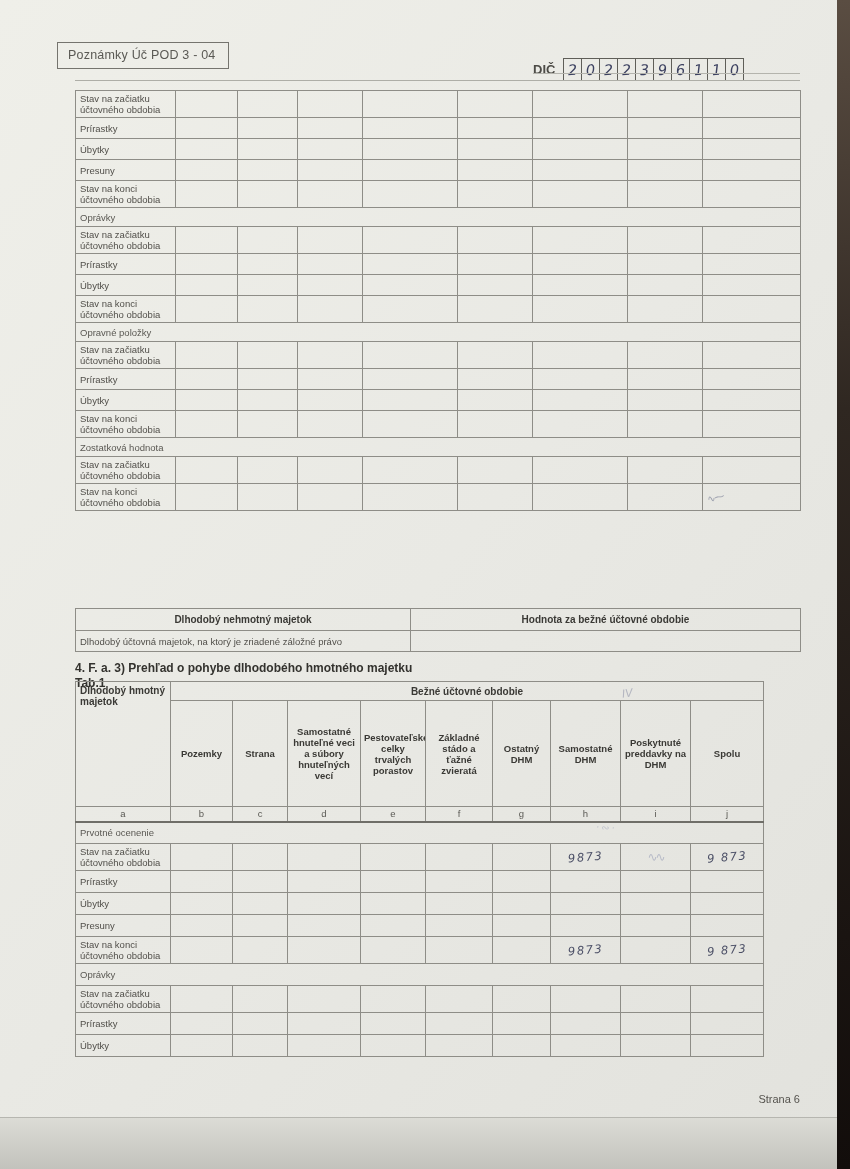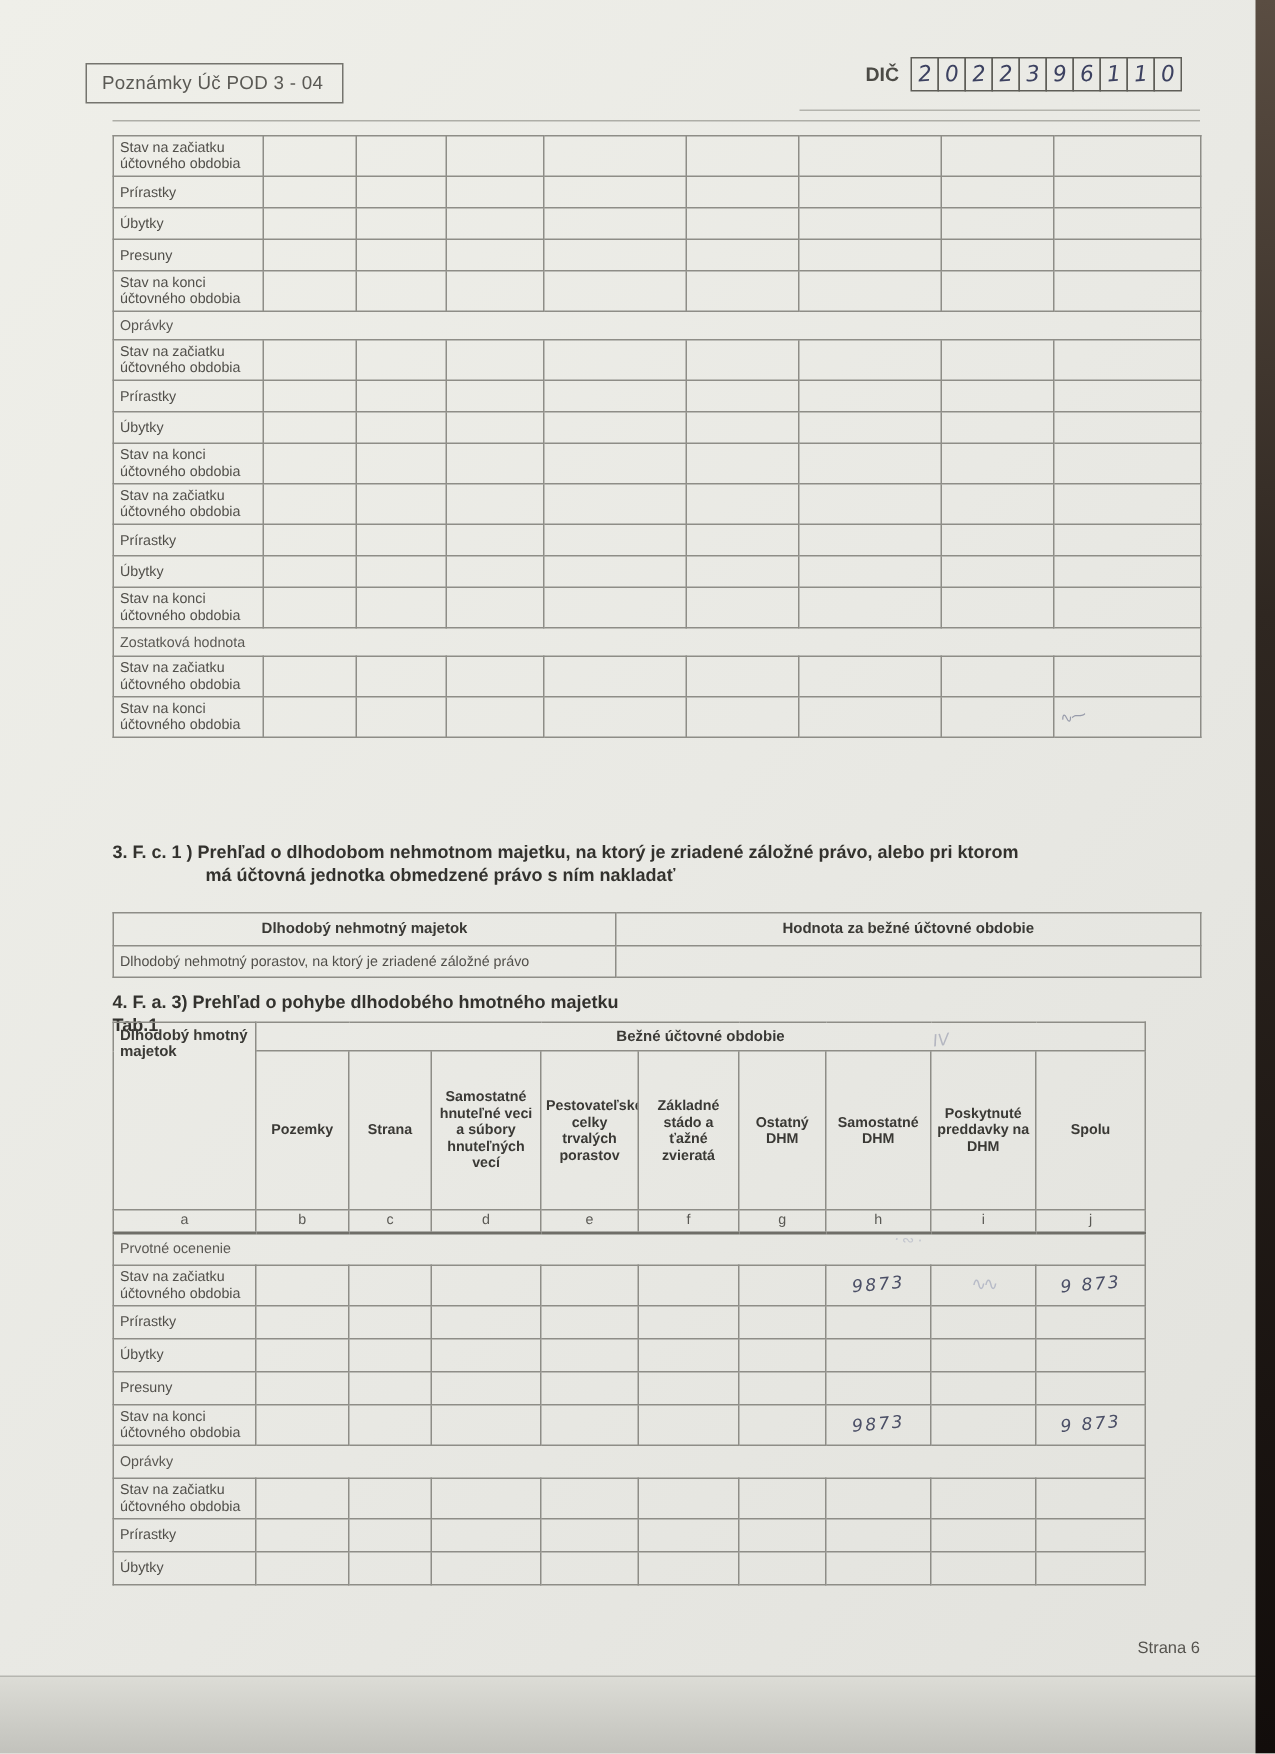--- a/index.html
+++ b/index.html
@@ -31,21 +31,21 @@
 
   
   .title-box {
     position: absolute; top: 42px; left: 57px;
     border: 1px solid #75746e;
     padding: 5px 12px 6px 10px;
     font-size: 12.5px; color: #5a5954; letter-spacing: .2px;
     background: transparent;
     text-align: right;
   }
-  .dic-group { position: absolute; top: 38px; left: 533px; display: flex; align-items: center; margin-left: 44px; }
+  .dic-group { position: absolute; top: 58px; left: 533px; display: flex; align-items: center; }
   .dic-label { font-size: 13px; font-weight: bold; color: #4c4b46; margin-right: 9px; }
   .dic-boxes { display: flex; }
   .dic-cell {
     width: 19px; height: 23px; border: 1px solid #5f5e58; margin-left: -1px;
     display: inline-flex; align-items: center; justify-content: center;
   }
   .hw {
     font-family: "DejaVu Sans", sans-serif; font-style: italic;
     color: var(--handwriting-ink, #3c4160);
   }
@@ -264,20 +264,23 @@
           <td class="cell"></td>
           <td class="cell"></td>
           <td class="cell"></td>
           <td class="cell"></td>
           <td class="cell"></td>
           <td class="cell"></td>
           <td class="cell"></td>
           <td class="cell"></td>
         </tr>
         <tr>
+          <td class="lbl section" colspan="9">Opravné položky</td>
+        </tr>
+        <tr>
           <td class="lbl">Stav na začiatku účtovného obdobia</td>
           <td class="cell"></td>
           <td class="cell"></td>
           <td class="cell"></td>
           <td class="cell"></td>
           <td class="cell"></td>
           <td class="cell"></td>
           <td class="cell"></td>
           <td class="cell"></td>
         </tr>
@@ -335,37 +338,33 @@
           <td class="cell"></td>
           <td class="cell"></td>
           <td class="cell"></td>
           <td class="cell"></td>
           <td class="cell"></td>
           <td class="cell"><span class="hw faint">∿⁓</span></td>
         </tr>
       </tbody>
   </table>
 
-  <div class="sec-title" id="sec3">
-    <span>3. F. c. 1 ) Prehľad o dlhodobom nehmotnom majetku, na ktorý je zriadené záložné  právo, alebo pri ktorom</span>
-    <span class="line2">má účtovná jednotka obmedzené právo s ním nakladať</span>
-  </div>
 
   <table id="t3">
     <colgroup>
         <col style="width:335px">
         <col style="width:390px">
       </colgroup>
     <tbody>
       <tr>
         <th>Dlhodobý nehmotný majetok</th>
         <th>Hodnota za bežné účtovné obdobie</th>
       </tr>
       <tr>
-        <td class="lbl">Dlhodobý nehmotný porastov, na ktorý je zriadené záložné právo</td>
+        <td class="lbl">Dlhodobý účtovná majetok, na ktorý je zriadené záložné právo</td>
         <td class="cell"></td>
       </tr>
     </tbody>
   </table>
 
   <div class="sec-title" id="sec4">
     <span>4. F. a. 3) Prehľad o pohybe dlhodobého  hmotného majetku</span>
     <span>Tab.1</span>
   </div>
 

